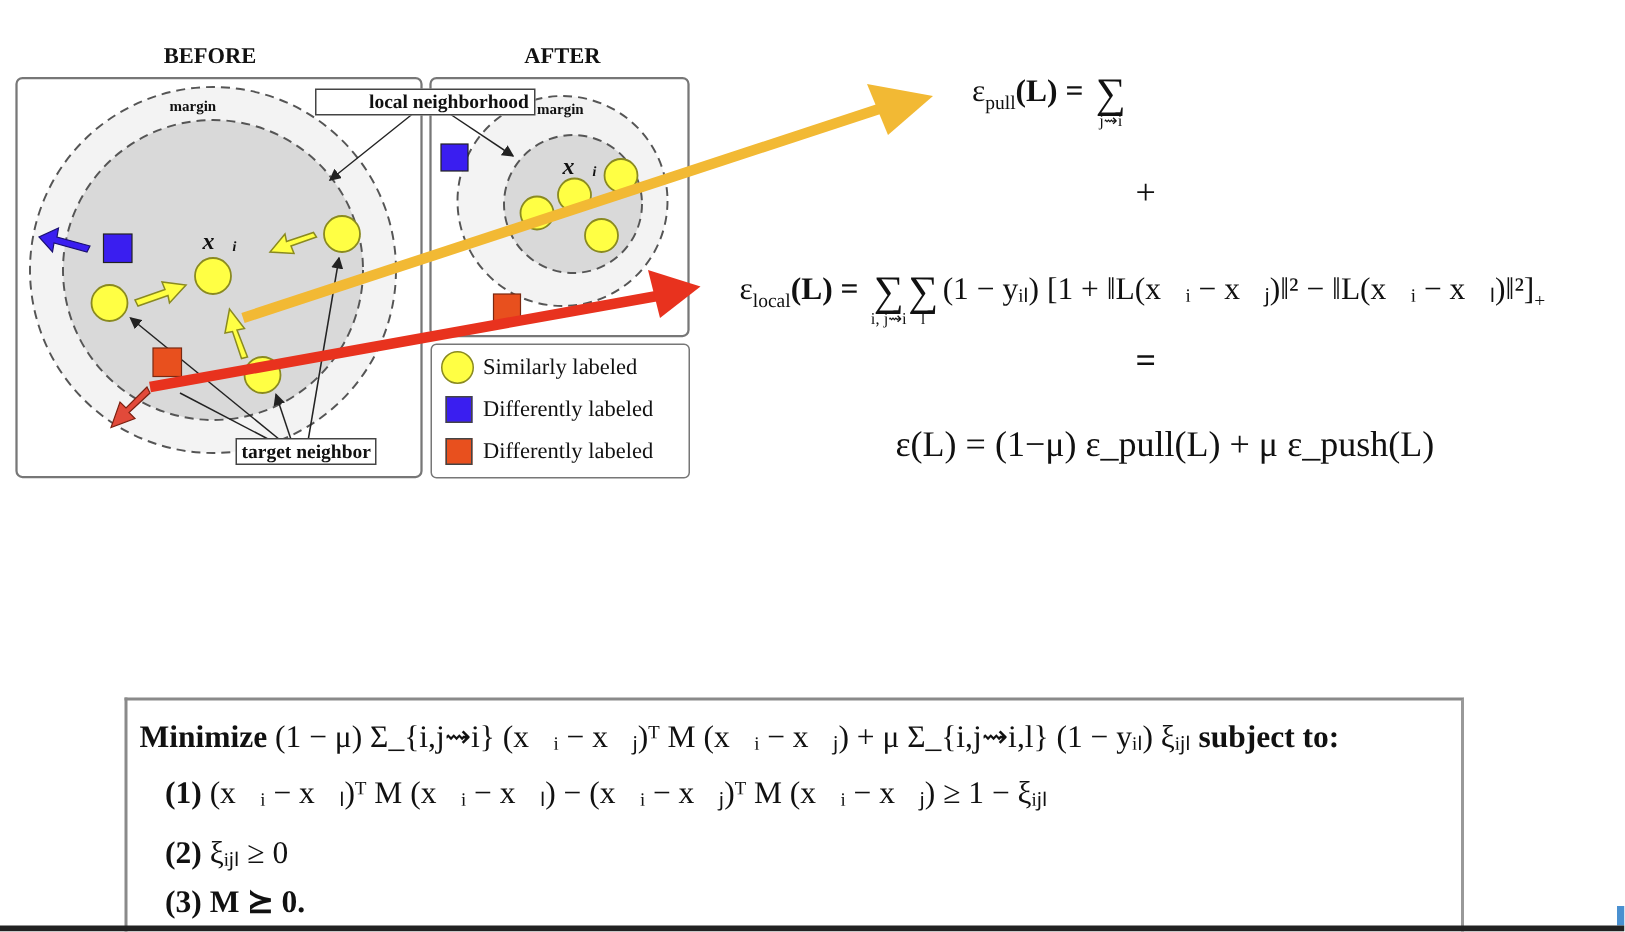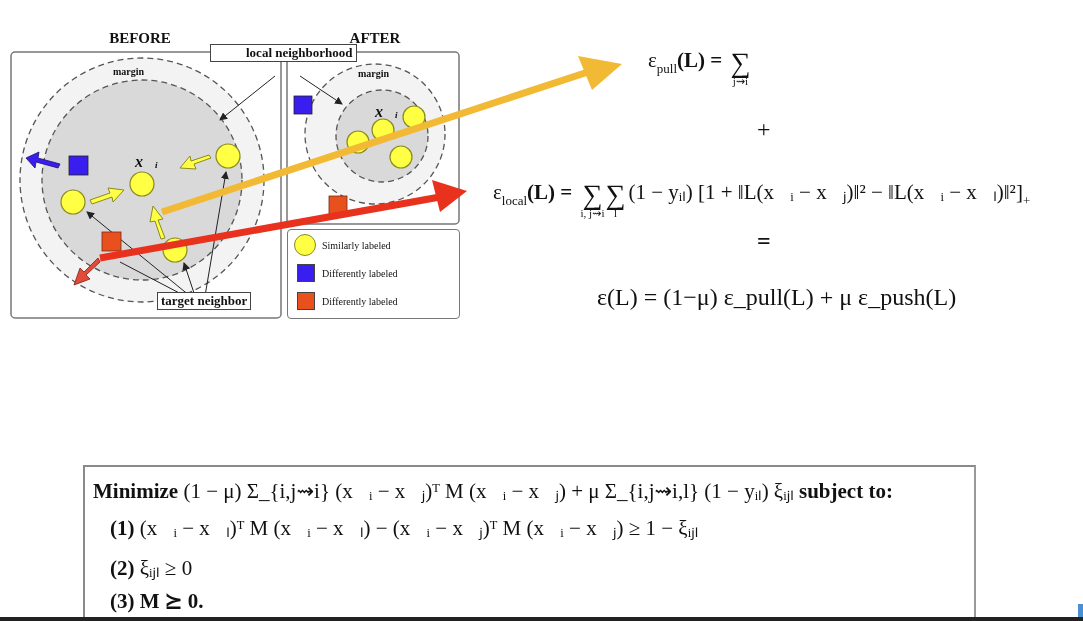--- a/index.html
+++ b/index.html
@@ -13,21 +13,21 @@
   .panel-title { font-weight: bold; font-size: 15px; text-align: center; }
   .boxlabel {
     position: absolute; background: #fff; border: 1px solid #444;
     font-weight: bold; font-size: 13px; padding: 0 3px; line-height: 16px; white-space: nowrap;
   }
   .plain-label { position: absolute; font-weight: bold; font-size: 10px; white-space: nowrap; }
   .legend {
     position: absolute; left: 287px; top: 229px; width: 171px; height: 88px;
     border: 1.5px solid #777; border-radius: 4px; background: #fff;
   }
-  .legend-row { position: absolute; left: 6px; height: 24px; display: flex; align-items: center; font-size: 10px; }
+  .legend-row { position: absolute; left: 6px; height: 24px; display: flex; align-items: center; font-size: 15px; }
   .legend-swatch-circle { width: 20px; height: 20px; border-radius: 50%; background: #ffff44; border: 1.5px solid #8a8a20; margin-right: 6px; }
   .legend-swatch-square { width: 16px; height: 16px; margin: 0 7px 0 3px; border: 1px solid #444; }
   .eq { position: absolute; font-size: 21px; white-space: nowrap; }
   .eq sub { font-size: 13px; }
   .sumwrap { display: inline-block; position: relative; text-align: center; vertical-align: middle; margin: 0 3px; }
   .sumwrap .sigma { font-size: 28px; line-height: 26px; display: block; }
   .sumwrap .under { font-size: 11px; line-height: 11px; display: block; text-align: center; }
   .opbox {
     position: absolute; left: 83px; top: 417px; width: 889px; height: 180px;
     border: 2px solid #8a8a8a; border-right-color: #999; background: #fff; margin-top: 48px;
@@ -90,21 +90,21 @@
     <circle cx="383" cy="130" r="11" fill="#ffff44" stroke="#8a8a20" stroke-width="1.2"></circle>
     <circle cx="358" cy="142" r="11" fill="#ffff44" stroke="#8a8a20" stroke-width="1.2"></circle>
     <circle cx="401" cy="157" r="11" fill="#ffff44" stroke="#8a8a20" stroke-width="1.2"></circle>
   </svg>
 
   <div class="abs" style="left:135px;top:153px;font-weight:bold;font-style:italic;font-size:16px;">x⃗ᵢ</div>
   <div class="abs" style="left:375px;top:103px;font-weight:bold;font-style:italic;font-size:16px;">x⃗ᵢ</div>
 
   <div class="plain-label" style="left:113px;top:66px;">margin</div>
   <div class="plain-label" style="left:358px;top:68px;">margin</div>
-  <div class="boxlabel" style="left:210px;top:44px;padding-left:35px;">local neighborhood</div>
+  <div class="boxlabel" style="left:210px;top:59px;padding-left:35px;">local neighborhood</div>
   <div class="boxlabel" style="left:157px;top:292px;">target neighbor</div>
 
   <div class="legend">
     <div class="legend-row" style="top:3px;">
       <span class="legend-swatch-circle"></span>
       <span>Similarly labeled</span>
     </div>
     <div class="legend-row" style="top:31px;">
       <span class="legend-swatch-square" style="background:#3a1ef0;"></span>
       <span>Differently labeled</span>

